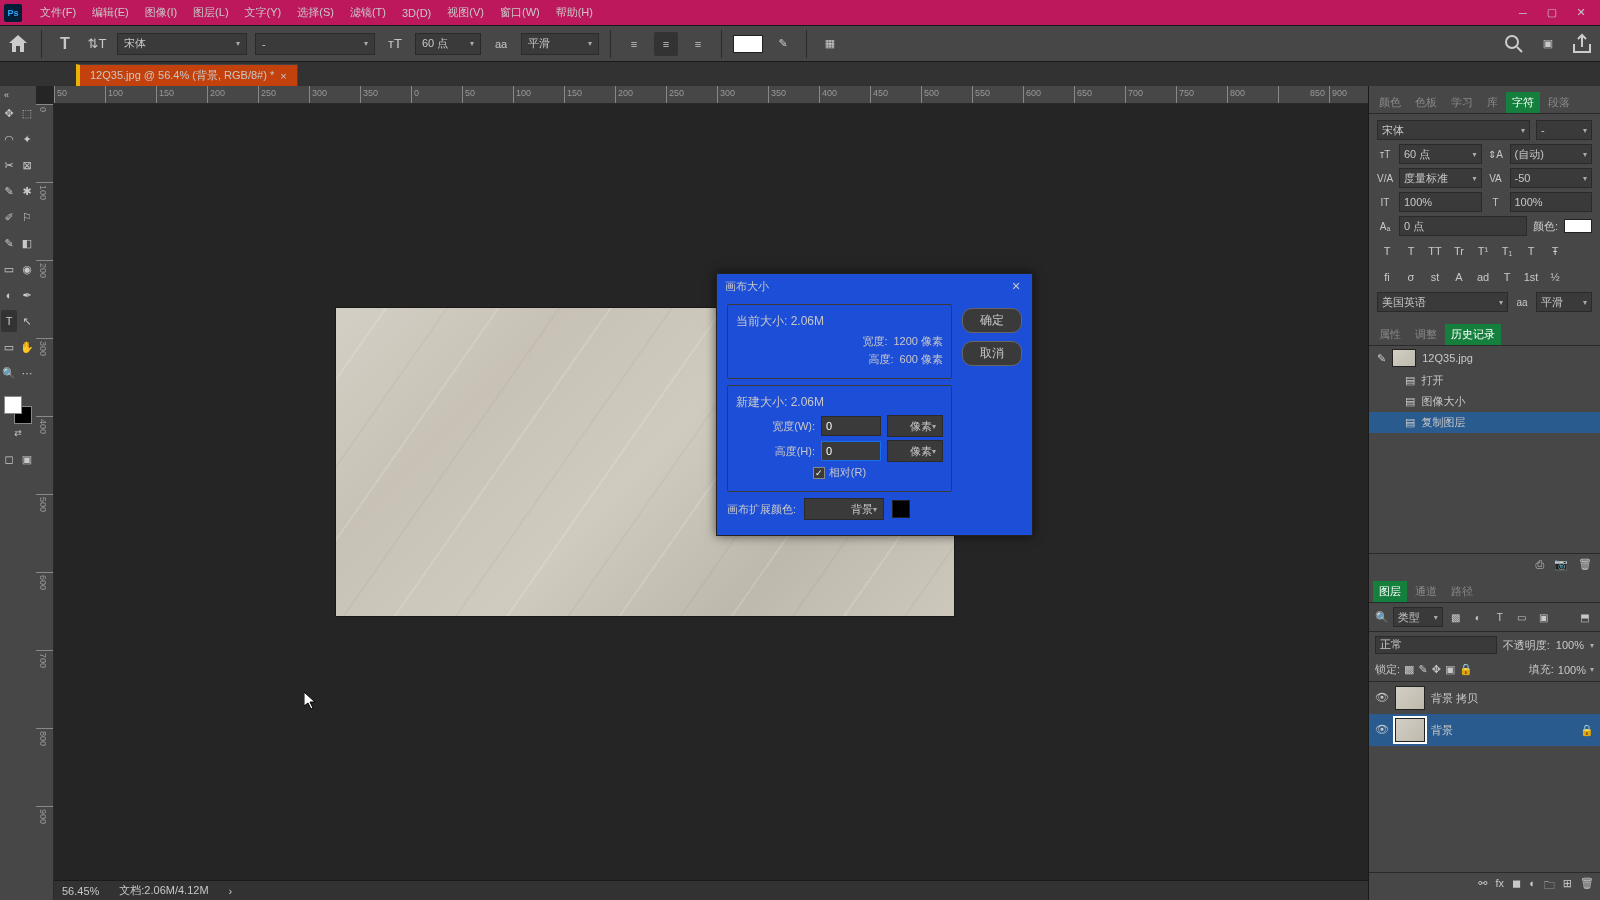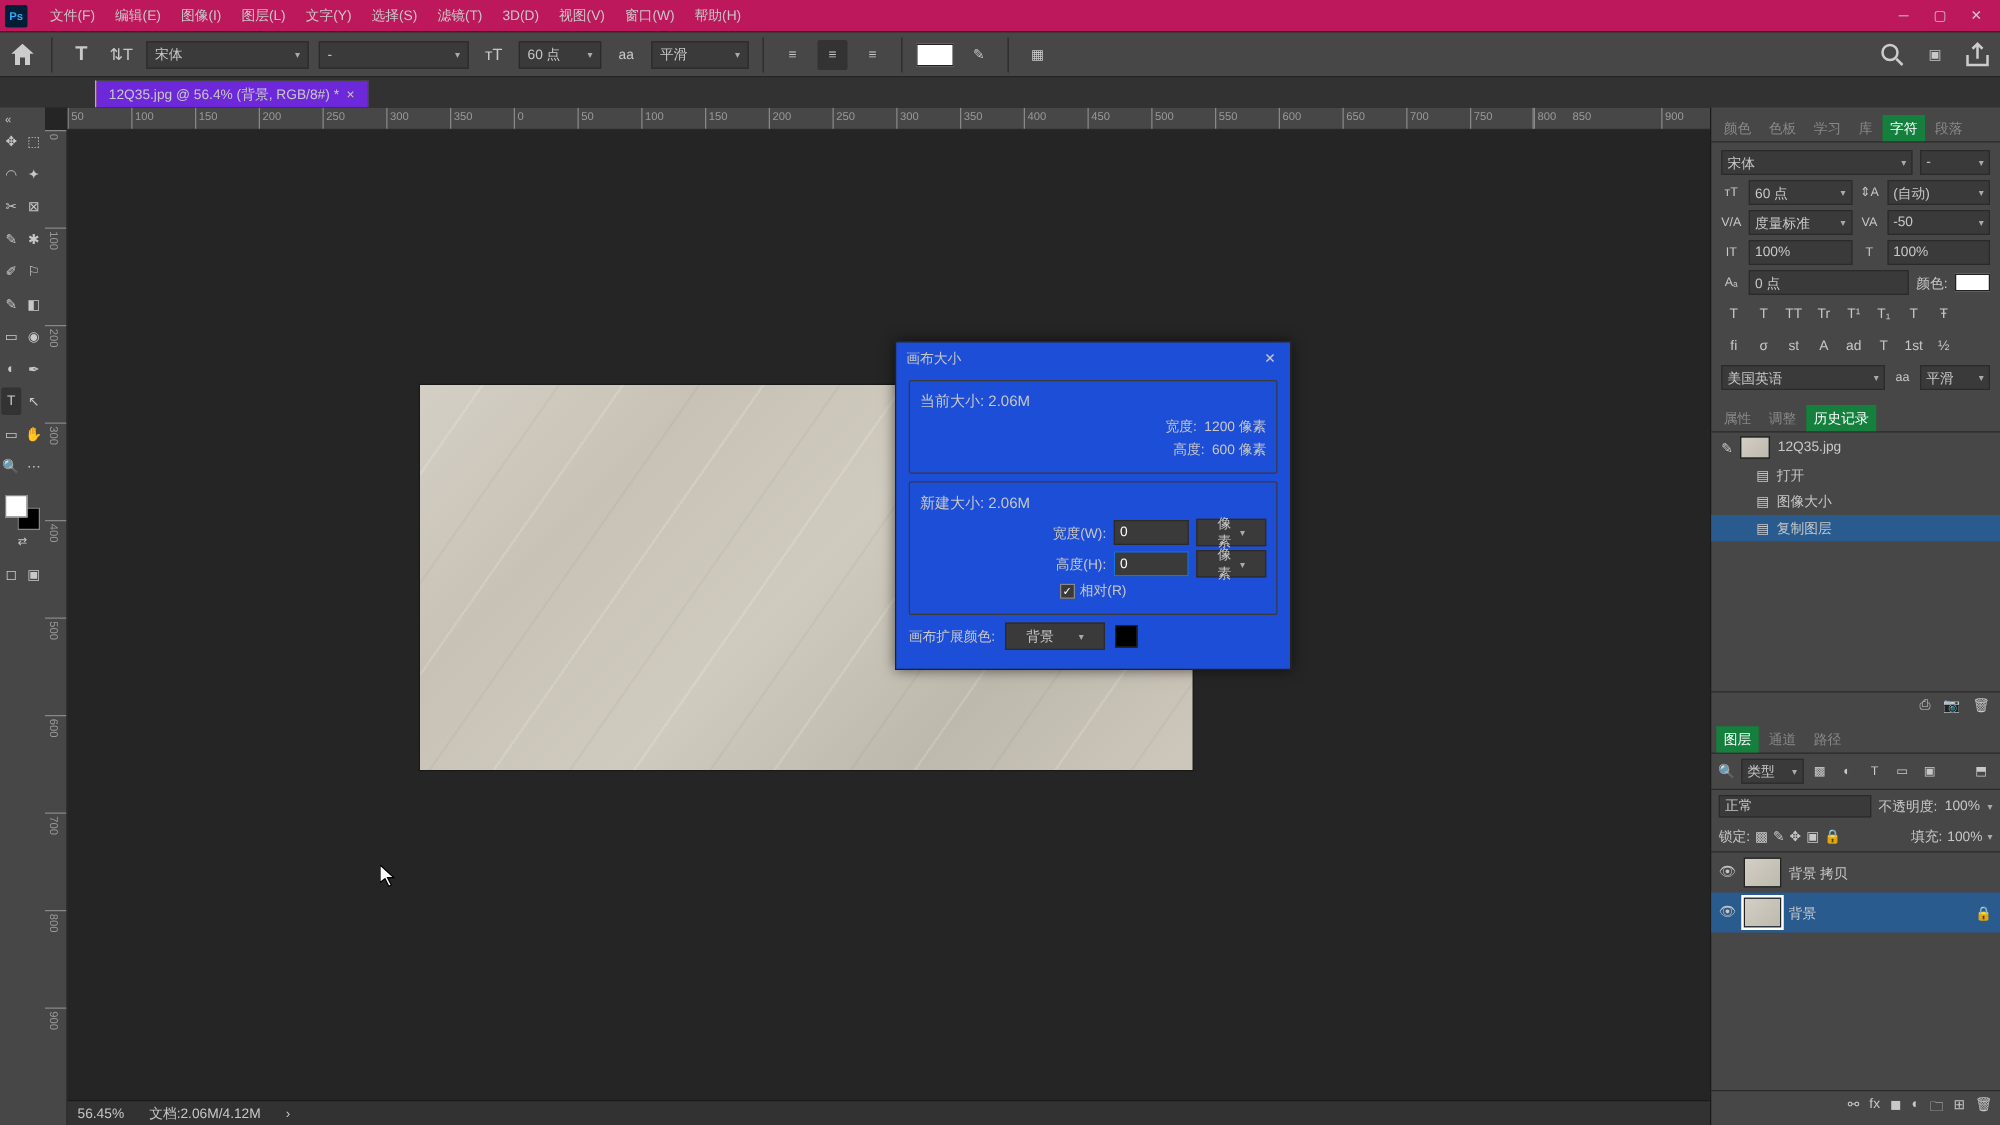--- a/index.html
+++ b/index.html
@@ -9,21 +9,21 @@
 .menu-item{padding:0 8px;cursor:pointer}
 .window-controls{margin-left:auto;display:flex;gap:15px;padding-right:8px}
 .wc{width:14px;height:14px;display:flex;align-items:center;justify-content:center;cursor:pointer}
 .optbar{height:36px;background:#474747;display:flex;align-items:center;padding:0 6px;gap:8px;border-bottom:1px solid #1a1a1a}
 .ob-icon{width:24px;height:24px;display:flex;align-items:center;justify-content:center;cursor:pointer}
 .ob-select{background:#3a3a3a;border:1px solid #2a2a2a;height:22px;padding:0 6px;display:flex;align-items:center;justify-content:space-between;cursor:pointer}
 .ob-sep{width:1px;height:28px;background:#2a2a2a;margin:0 3px}
 .color-swatch{width:30px;height:18px;background:#fff;border:1px solid #222}
 .ob-right{margin-left:auto;display:flex;gap:10px;align-items:center}
 .tabbar{height:24px;background:#323232;display:flex;align-items:flex-end;padding-left:76px}
-.tab{background:#6d28d9;padding:3px 10px;border-top:1px solid #444;border-left:1px solid #eab308;border-right:1px solid #444;display:flex;gap:6px;align-items:center}
+.tab{background:#c2410c;padding:3px 10px;border-top:1px solid #444;border-left:4px solid #eab308;border-right:1px solid #444;display:flex;gap:6px;align-items:center}
 .main{display:flex;height:814px}
 .tools{width:36px;background:#474747;display:flex;flex-direction:column;align-items:center;padding-top:4px;gap:2px}
 .tool-row{display:flex;gap:2px;width:34px;height:24px}
 .tool{width:16px;height:22px;display:flex;align-items:center;justify-content:center;cursor:pointer;position:relative}
 .tool.active{background:#333;border-radius:2px}
 .fgbg{width:28px;height:28px;position:relative;margin-top:8px}
 .fgbg .fg{width:18px;height:18px;background:#fff;border:1px solid #888;position:absolute;top:0;left:0}
 .fgbg .bg{width:18px;height:18px;background:#000;border:1px solid #888;position:absolute;bottom:0;right:0}
 .canvas-area{flex:1;background:#252525;position:relative;overflow:hidden}
 .ruler-h{height:18px;background:#474747;position:absolute;top:0;left:18px;right:0;overflow:hidden;border-bottom:1px solid #2a2a2a}
@@ -40,21 +40,21 @@
 .dlg-close{margin-left:auto;width:16px;height:16px;cursor:pointer;display:flex;align-items:center;justify-content:center}
 .dlg-body{padding:6px 10px 12px;display:flex;gap:10px}
 .dlg-left{flex:1}
 .dlg-right{width:60px;display:flex;flex-direction:column;gap:8px;padding-top:4px}
 .dlg-btn{background:#3a3a3a;border:1px solid #666;border-radius:10px;padding:3px 0;text-align:center;cursor:pointer;font-size:12px}
 .dlg-section{border:1px solid #3a3a3a;padding:8px;margin-bottom:6px;border-radius:2px}
 .dlg-row{display:flex;align-items:center;justify-content:flex-end;gap:6px;margin:3px 0;font-size:11px}
 .dlg-row .lbl{text-align:right}
 .dlg-input{background:#3a3a3a;border:1px solid #2a2a2a;width:60px;height:20px;padding:0 4px;color:#fff}
 .dlg-input.focus{border:1px solid #1473e6;background:#3a3a3a}
-.dlg-sel{background:#3a3a3a;border:1px solid #2a2a2a;height:22px;padding:0 16px;display:flex;align-items:center;justify-content:space-between;cursor:pointer}
+.dlg-sel{background:#3a3a3a;border:1px solid #2a2a2a;height:22px;padding:0 6px;display:flex;align-items:center;justify-content:flex-end;cursor:pointer}
 .anchor-grid{display:inline-grid;grid-template-columns:repeat(3,22px);grid-template-rows:repeat(3,22px);border:1px solid #2a2a2a}
 .anchor-cell{border:1px solid #2a2a2a;display:flex;align-items:center;justify-content:center;cursor:pointer;font-size:12px}
 .anchor-cell.c{background:#3a3a3a}
 .chk{display:flex;align-items:center;gap:4px}
 .chk-box{width:12px;height:12px;border:1px solid #888;background:#3a3a3a;display:flex;align-items:center;justify-content:center}
 .chk-box::after{content:"✓";font-size:9px;color:#fff}
 .right-panels{width:232px;background:#474747;display:flex;flex-direction:column;border-left:1px solid #1a1a1a}
 .panel-tabs{height:28px;display:flex;align-items:flex-end;border-bottom:1px solid #2a2a2a;gap:2px;padding:0 4px}
 .panel-tab{padding:3px 6px;font-size:11px;color:#888;cursor:pointer}
 .panel-tab.active{color:#fff;background:#15803d}
@@ -244,21 +244,21 @@
         <div class="tick" style="left: 714px;">350</div>
         <div class="tick" style="left: 765px;">400</div>
         <div class="tick" style="left: 816px;">450</div>
         <div class="tick" style="left: 867px;">500</div>
         <div class="tick" style="left: 918px;">550</div>
         <div class="tick" style="left: 969px;">600</div>
         <div class="tick" style="left: 1020px;">650</div>
         <div class="tick" style="left: 1071px;">700</div>
         <div class="tick" style="left: 1122px;">750</div>
         <div class="tick" style="left: 1173px;">800</div>
-        <div class="tick" style="left: 1172px; padding-left: 31px;">850</div>
+        <div class="tick" style="left: 1224px; padding-left: 31px;">850</div>
         <div class="tick" style="left: 1275px;">900</div>
       </div>
     <div class="ruler-v" id="ruler-v">
         <div class="tick" style="top: 0px;">0</div>
         <div class="tick" style="top: 78px;">100</div>
         <div class="tick" style="top: 156px;">200</div>
         <div class="tick" style="top: 234px;">300</div>
         <div class="tick" style="top: 312px;">400</div>
         <div class="tick" style="top: 390px;">500</div>
         <div class="tick" style="top: 468px;">600</div>
@@ -323,20 +323,24 @@
           </div>
           <div class="dlg-row" style="justify-content:flex-start;gap:8px">
             <span>画布扩展颜色:</span>
             <div class="dlg-sel" style="width:80px">
                 <span>背景</span>
                 <span class="caret">▾</span>
               </div>
             <div style="width:18px;height:18px;background:#000;border:1px solid #222"></div>
           </div>
         </div>
+        <div class="dlg-right">
+          <div class="dlg-btn">确定</div>
+          <div class="dlg-btn">取消</div>
+        </div>
       </div>
     </div>
   </div>
 
   <div class="right-panels">
 
     <div class="panel-tabs">
       <div class="panel-tab">颜色</div>
       <div class="panel-tab">色板</div>
       <div class="panel-tab">学习</div>

